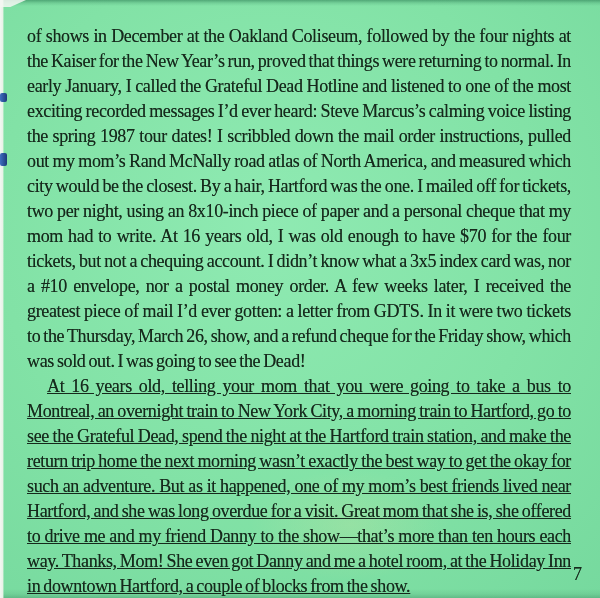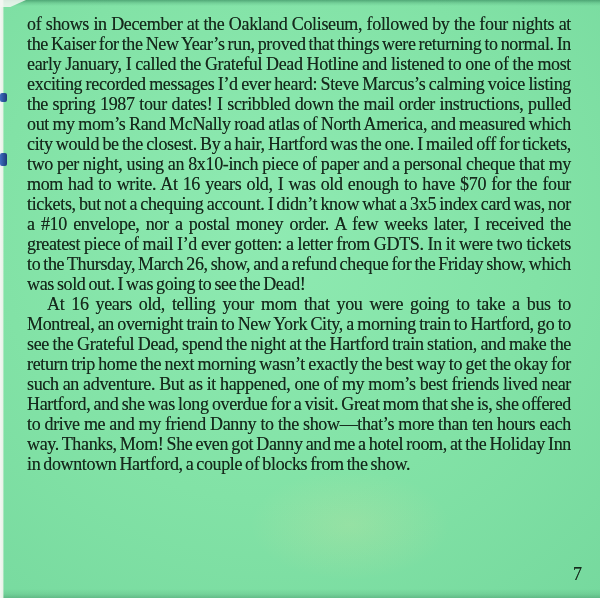--- a/index.html
+++ b/index.html
@@ -41,31 +41,31 @@
   .stitch {
     position: absolute;
     left: 0; width: 7px;
     border-radius: 2px;
     background: linear-gradient(90deg, var(--stitch-blue, #3f6fc0), #1c3a7a);
   }
   .stitch.top { top: 93px; height: 9px; }
   .stitch.bottom { top: 153px; height: 13px; }
   .text-block {
     position: absolute;
-    left: 27px; top: 14px; width: 544px;
+    left: 27px; top: 24px; width: 544px;
     color: var(--ink, #16291c);
     font-size: 18px;
-    line-height: 20px;
+    line-height: 25px;
     letter-spacing: -0.35px;
     word-spacing: -1.2px;
     text-align: justify;
     text-shadow: 0 0 0.4px rgba(22,41,28,0.65);
   }
   .text-block p { margin: 0; }
-  .text-block p.indented { text-indent: 20px; }
+  .text-block p.indented { text-indent: 20px; text-decoration: underline; }
   .page-number {
     position: absolute;
     right: 18px; bottom: 13px;
     color: var(--ink, #16291c);
     font-size: 18px;
     text-shadow: 0 0 0.4px rgba(22,41,28,0.65);
   }
 </style>
 </head>
 <body>

